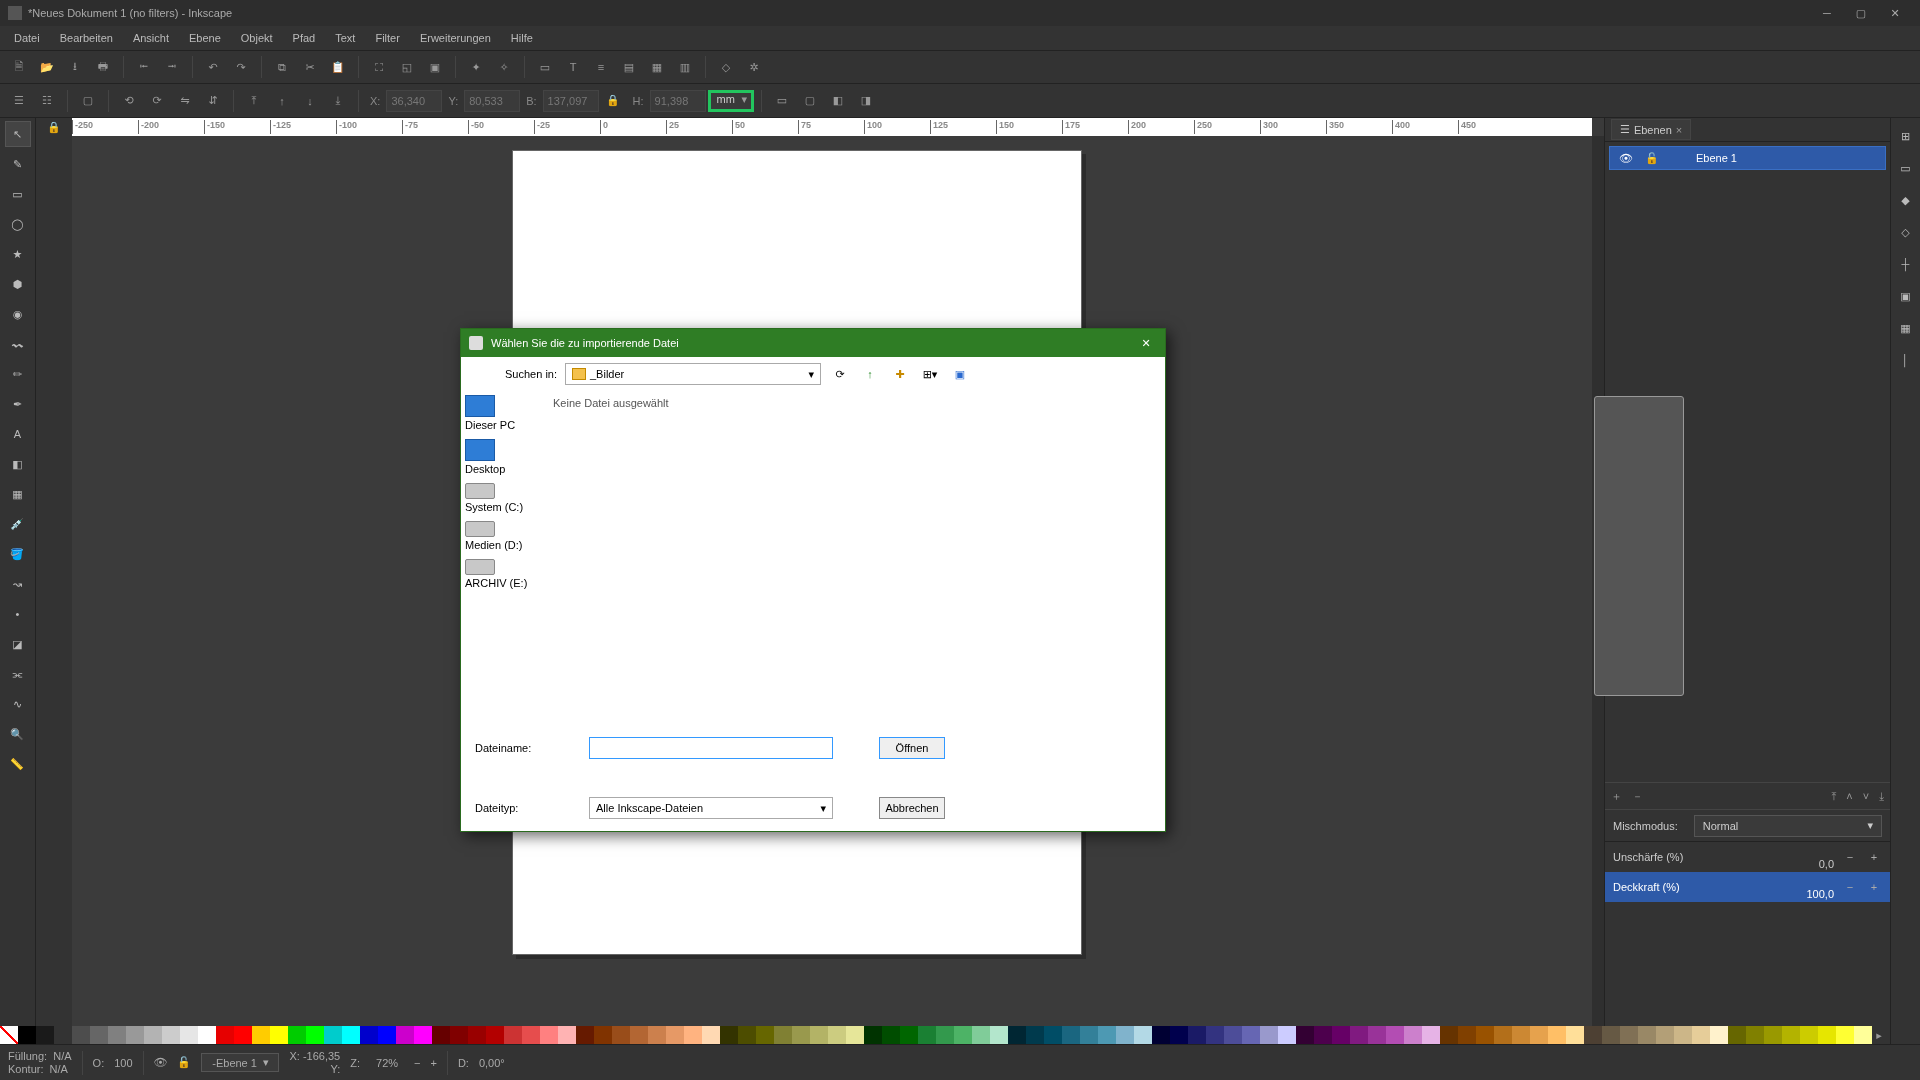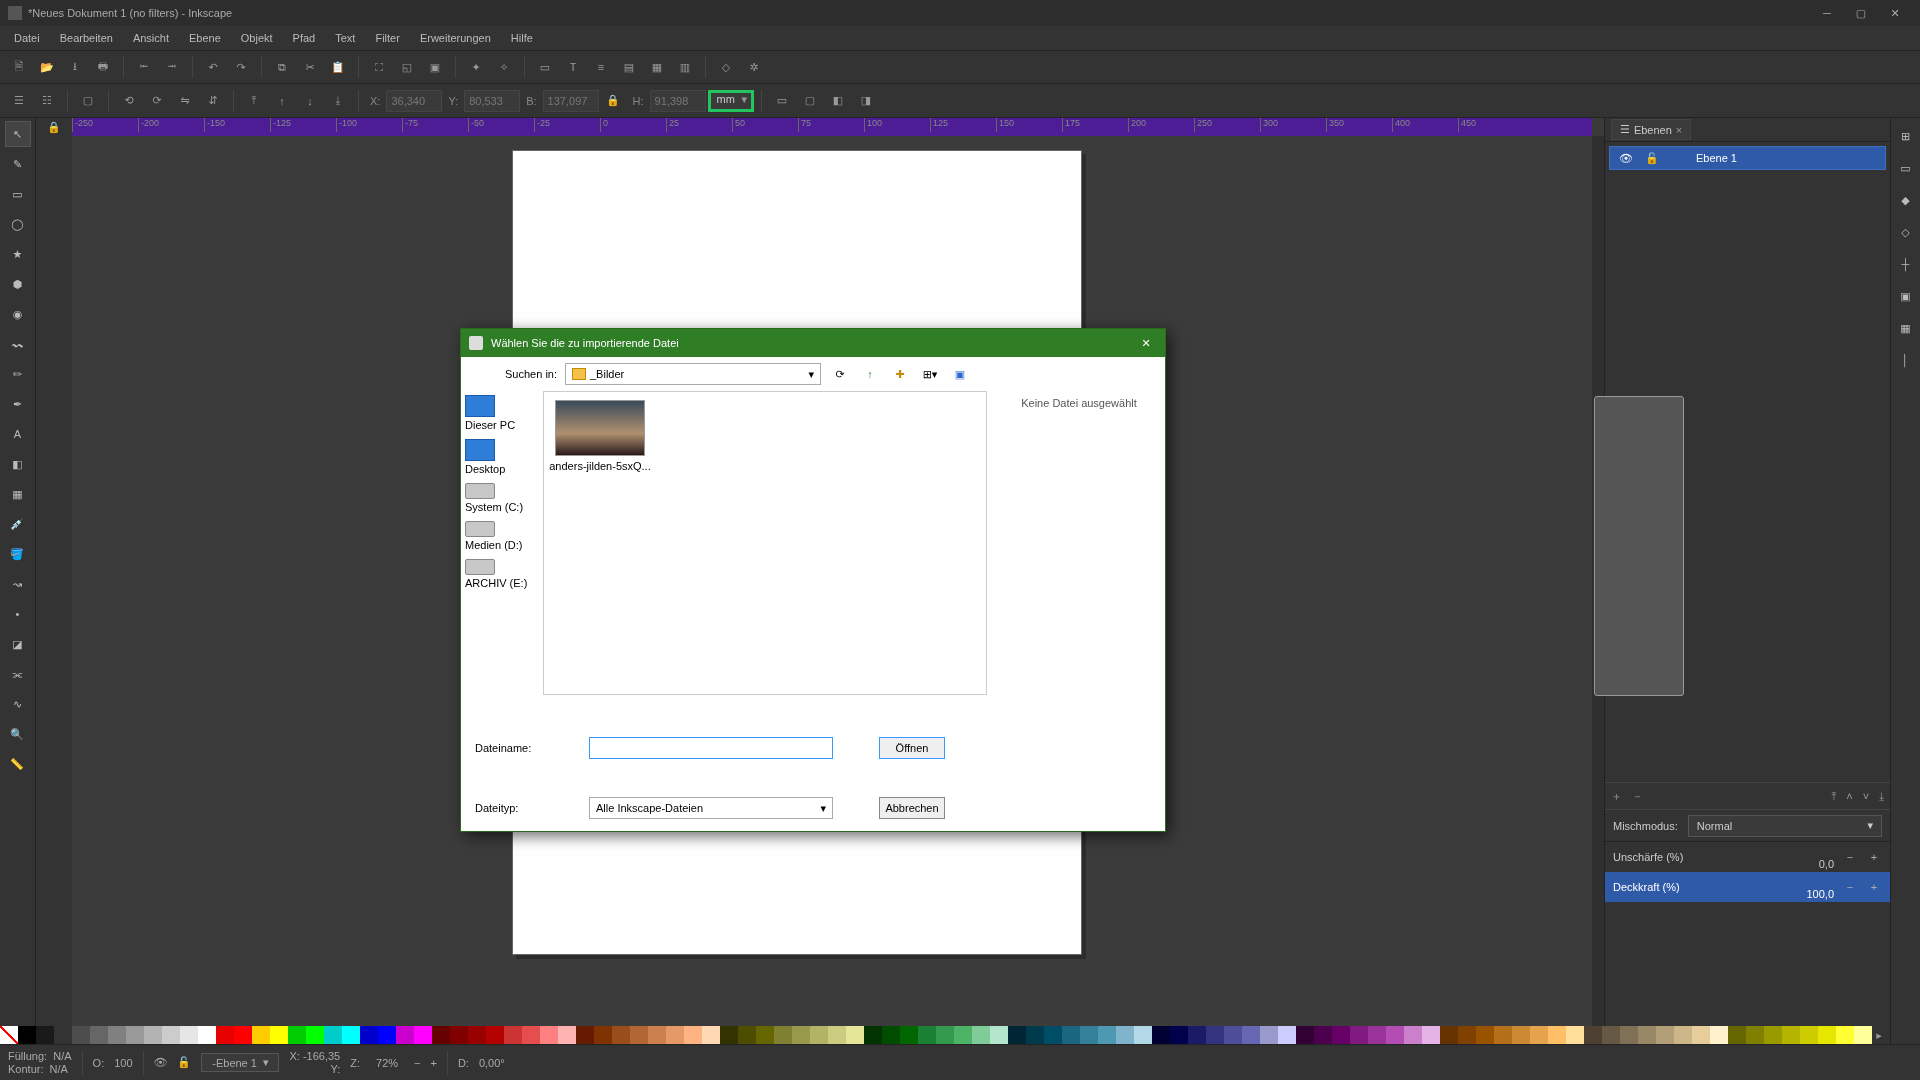--- a/index.html
+++ b/index.html
@@ -33,42 +33,42 @@
 
 .tools-left { width: 36px; background: #333; border-right: 1px solid #222; display: flex; flex-direction: column; align-items: center; padding-top: 4px; gap: 6px; }
 .tool-icon { width: 24px; height: 24px; display: flex; align-items: center; justify-content: center; color: #bbb; }
 .tool-icon.sel { outline: 1px solid #555; background: #444; }
 
 
 .tools-right { width: 30px; background: #333; border-left: 1px solid #222; display: flex; flex-direction: column; align-items: center; padding-top: 6px; gap: 8px; }
 
 
 .canvas-wrap { flex: 1; position: relative; background: #3a3a3a; }
-.ruler-top { position: absolute; top: 0; left: 36px; right: 12px; height: 18px; background: #4c1d95; overflow: hidden; display: flex; align-items: flex-start; }
+.ruler-top { position: absolute; top: 0; left: 36px; right: 12px; height: 18px; background: #ffffff; overflow: hidden; display: flex; align-items: center; font-weight: bold; }
 .ruler-left { position: absolute; top: 18px; left: 0; width: 36px; bottom: 12px; background: #333; }
 .lock-corner { position: absolute; top: 0; left: 0; width: 36px; height: 18px; background: #333; color: #999; display: flex; align-items: center; justify-content: center; }
 .ruler-tick { flex: 0 0 66px; border-left: 1px solid #666; font-size: 9px; color: #888; padding-left: 2px; height: 14px; }
 .canvas { position: absolute; top: 18px; left: 36px; right: 12px; bottom: 12px; background: #3b3b3b; }
 .page { position: absolute; left: 440px; top: 14px; width: 570px; height: 805px; background: #fff; border: 1px solid #666; box-shadow: 4px 4px 0 rgba(0,0,0,.25); }
 .scroll-v { position: absolute; top: 18px; right: 0; width: 12px; bottom: 12px; background: #2f2f2f; }
 .scroll-v .thumb { position: absolute; left: 2px; right: 2px; top: 260px; height: 300px; background: #555; border-radius: 3px; }
 .scroll-h { position: absolute; left: 36px; right: 12px; bottom: 0; height: 12px; background: #2f2f2f; }
 
 
 .dock { width: 286px; background: #333; border-left: 1px solid #222; display: flex; flex-direction: column; }
 .dock-tabs { height: 24px; display: flex; align-items: center; padding: 0 6px; gap: 4px; border-bottom: 1px solid #222; }
 .dock-tab { padding: 3px 8px; background: #3b3b3b; border: 1px solid #444; color: #ccc; display: flex; align-items: center; gap: 4px; }
 .dock-tab .x { color: #999; }
 .layers-list { flex: 0 0 640px; padding: 4px; overflow: hidden; }
 .layer-row { height: 24px; background: #2e5aa8; color: #fff; display: flex; align-items: center; gap: 10px; padding: 0 8px; border: 1px solid #3a6fc4; }
 .layer-row .eye, .layer-row .lock { width: 16px; text-align: center; }
 .layer-name { flex: 1; padding-left: 26px; }
 .layers-btns { height: 28px; border-top: 1px solid #444; border-bottom: 1px solid #444; display: flex; align-items: center; padding: 0 6px; gap: 10px; color: #999; }
 .layers-btns .spacer { flex: 1; }
-.blend-row { height: 32px; display: flex; align-items: center; padding: 0 8px; gap: 10px; border-bottom: 1px solid #222; }
+.blend-row { height: 32px; display: flex; align-items: center; padding: 0 8px; gap: 16px; border-bottom: 1px solid #222; }
 .blend-select { flex: 1; height: 22px; background: #3a3a3a; border: 1px solid #555; color: #ccc; padding: 0 8px; display: flex; align-items: center; justify-content: space-between; }
 .slider-row { height: 30px; display: flex; align-items: center; padding: 0 8px; gap: 8px; }
 .slider-row.selected { background: #2e5aa8; color: #fff; }
 .slider-label { flex: 1; }
 .slider-val { width: 44px; text-align: right; margin-top: 13px; }
 .slider-btn { width: 16px; text-align: center; color: #aaa; }
 
 
 .palette { position: absolute; left: 0; right: 0; bottom: 36px; height: 18px; display: flex; }
 .palette .none { width: 18px; height: 18px; background: #fff; position: relative; }
@@ -98,21 +98,21 @@
 .dlg-tbtn { width: 22px; height: 22px; display: flex; align-items: center; justify-content: center; border: 1px solid transparent; }
 .dlg-body { display: flex; height: 310px; }
 .dlg-places { width: 82px; border-right: 0; display: flex; flex-direction: column; align-items: center; padding-top: 4px; gap: 8px; }
 .place { display: flex; flex-direction: column; align-items: flex-start; gap: 2px; width: 74px; }
 .place .pic { width: 30px; height: 22px; background: #2e7dd6; border: 1px solid #1a5aa6; }
 .place .drive { width: 30px; height: 16px; background: #c8c8c8; border: 1px solid #888; border-radius: 2px; }
 .dlg-files { flex: 1; border: 1px solid #ccc; margin: 0 6px 6px 0; padding: 8px; background: #fff; position: relative; }
 .file-item { width: 96px; display: flex; flex-direction: column; align-items: center; gap: 4px; }
 .thumb { width: 90px; height: 56px; background: linear-gradient(180deg,#3a4a5a 0%,#b09070 60%,#2a1a1a 100%); border: 1px solid #999; }
 .file-name { font-size: 11px; text-align: center; width: 110px; white-space: nowrap; overflow: hidden; text-overflow: ellipsis; }
-.dlg-preview { width: 172px; padding: 6px 10px; color: #555; text-align: center; }
+.dlg-preview { width: 172px; padding: 6px 10px; color: #555; }
 .dlg-bottom { padding: 4px 14px 12px; display: flex; flex-direction: column; gap: 6px; }
 .dlg-row { display: flex; align-items: center; gap: 10px; margin-top: 32px; }
 .dlg-row label { width: 104px; }
 .dlg-input { width: 244px; height: 22px; border: 1px solid #3399ff; padding: 0 5px; }
 .dlg-input input { border: 0; outline: 0; width: 100%; height: 100%; font-size: 11px; }
 .dlg-select { width: 244px; height: 22px; border: 1px solid #aaa; padding: 0 6px; display: flex; align-items: center; justify-content: space-between; }
 .dlg-btn { width: 66px; height: 22px; border: 1px solid #888; background: #efefef; display: flex; align-items: center; justify-content: center; margin-left: 36px; }
 .dlg-btn.primary { border: 1px solid #3399ff; }
 
 .cursor { position: absolute; left: 856px; top: 516px; width: 12px; height: 18px; pointer-events: none; }
@@ -505,26 +505,20 @@
         </div>
       <div class="place">
           <div class="drive"></div>
           <span>Medien (D:)</span>
         </div>
       <div class="place">
           <div class="drive"></div>
           <span>ARCHIV (E:)</span>
         </div>
     </div>
-    <div class="dlg-files">
-      <div class="file-item">
-        <div class="thumb"></div>
-        <div class="file-name">anders-jilden-5sxQ...</div>
-      </div>
-    </div>
     <div class="dlg-preview">
       <div>Keine Datei ausgewählt</div>
     </div>
   </div>
   <div class="dlg-bottom">
     <div class="dlg-row">
       <label>Dateiname:</label>
       <div class="dlg-input">
         <input style="display: inline;" value="">
         <span style="float:right;color:#888;margin-top:-18px;margin-right:2px">▾</span>

